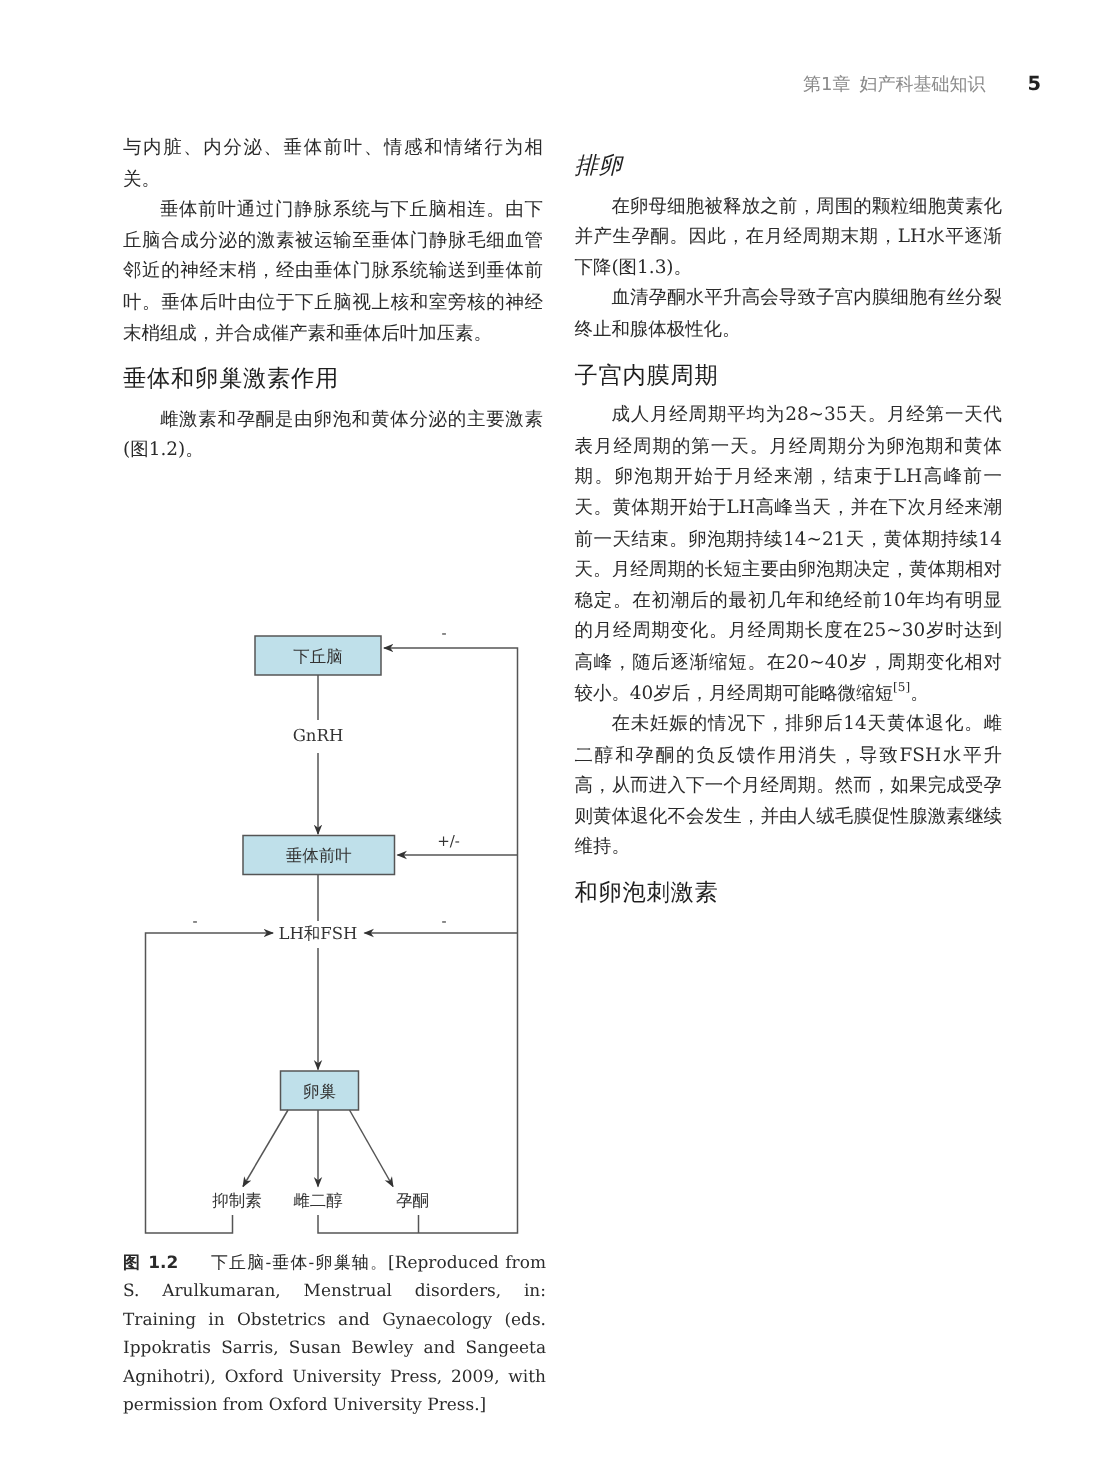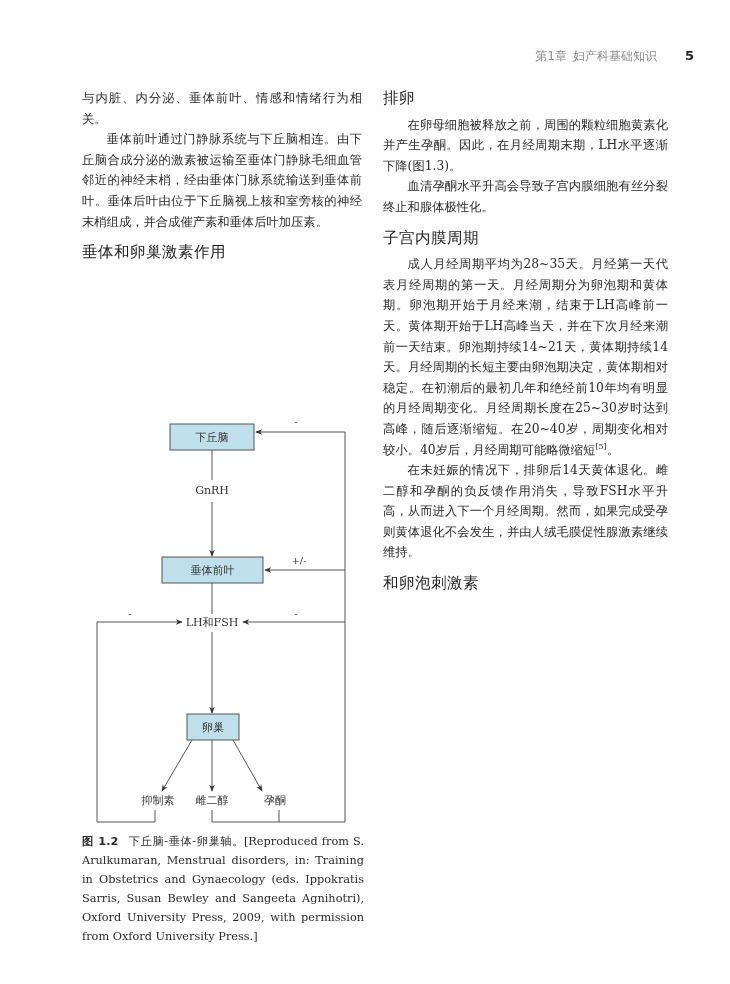--- a/index.html
+++ b/index.html
@@ -8,41 +8,42 @@
   .running-head { position: absolute; top: 48px; right: 36px; font-family: "DejaVu Sans", "Liberation Sans", sans-serif;
                   font-size: 12px; color: #8a8a8a; display: flex; align-items: baseline; gap: 6px; }
   .running-head .page-num { color: #222; font-weight: bold; font-size: 13px; margin-left: 22px; }
   .col { position: absolute; font-size: 12.3px; line-height: 20.6px; text-align: justify; }
   .col-left { left: 82px; top: 88px; width: 280px; }
   .col-right { left: 383px; top: 88px; width: 285px; }
   p { margin: 0; }
   .indent { text-indent: 2em; }
   h2 { font-family: "DejaVu Sans", "Liberation Sans", sans-serif; font-weight: normal; font-size: 15.5px;
        margin: 10px 0 6px 0; color: #1e1e1e; letter-spacing: 0.5px; }
-  .col-right h2:first-child { margin-top: 0; }
+  .col-right h2:first-child { margin-top: 12px; font-style: italic; }
   sup { font-size: 8px; line-height: 0; }
   .figure { position: absolute; left: 82px; top: 410px; width: 290px; height: 420px; }
   .figure svg { width: 290px; height: 420px; }
   .caption { position: absolute; left: 82px; top: 832px; width: 282px; font-size: 11.3px; line-height: 19px;
              text-align: justify; }
-  .caption .fig-label { font-family: "DejaVu Sans", "Liberation Sans", sans-serif; font-weight: bold; margin-right: 10px; }
+  .caption .fig-label { font-family: "DejaVu Sans", "Liberation Sans", sans-serif; font-weight: bold; margin-right: 21px; }
 </style>
 </head>
 <body>
 
 <div class="running-head">
   <span>第1章</span>
   <span>妇产科基础知识</span>
   <span class="page-num">5</span>
 </div>
 
 <div class="col col-left">
   <p>与内脏、内分泌、垂体前叶、情感和情绪行为相关。</p>
   <p class="indent">垂体前叶通过门静脉系统与下丘脑相连。由下丘脑合成分泌的激素被运输至垂体门静脉毛细血管邻近的神经末梢，经由垂体门脉系统输送到垂体前叶。垂体后叶由位于下丘脑视上核和室旁核的神经末梢组成，并合成催产素和垂体后叶加压素。</p>
   <h2>垂体和卵巢激素作用</h2>
+  <p class="indent">雌激素和孕酮是由卵泡和黄体分泌的主要激素(图1.2)。</p>
 </div>
 
 <div class="figure">
   <svg viewBox="0 0 290 420" xmlns="http://www.w3.org/2000/svg">
       <defs>
         <marker id="arr" viewBox="0 0 10 10" refX="9" refY="5" markerWidth="7" markerHeight="7" orient="auto-start-reverse">
           <path d="M0,1 L10,5 L0,9 L3,5 z" fill="#333"></path>
         </marker>
       </defs>
       <rect x="88" y="14" width="84" height="26" fill="#bfe0ea" stroke="#555" stroke-width="1"></rect>

